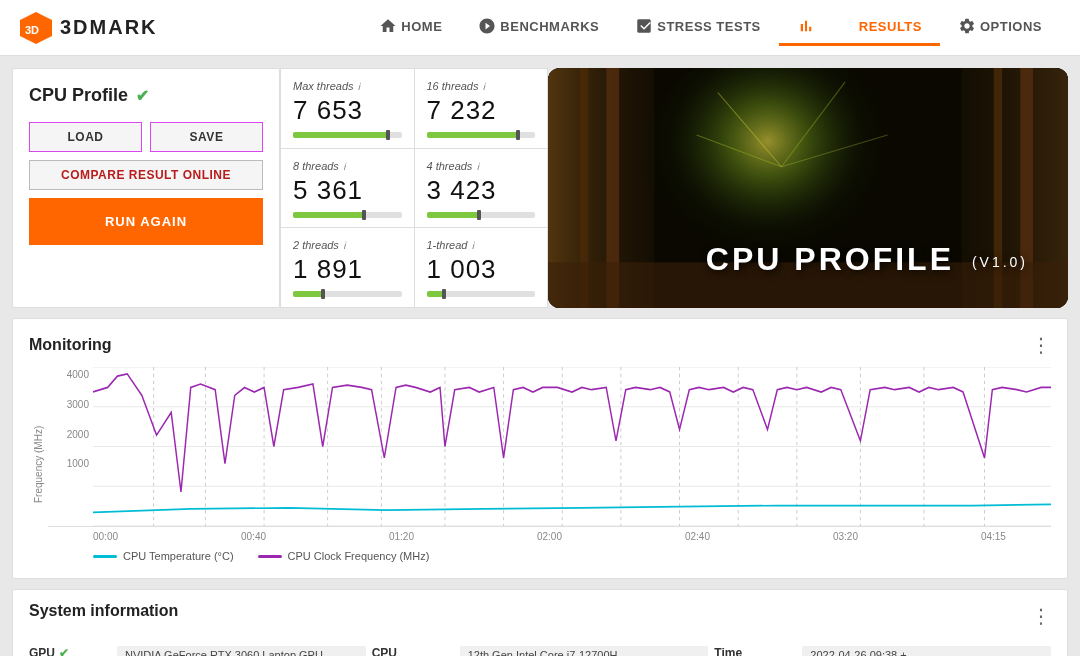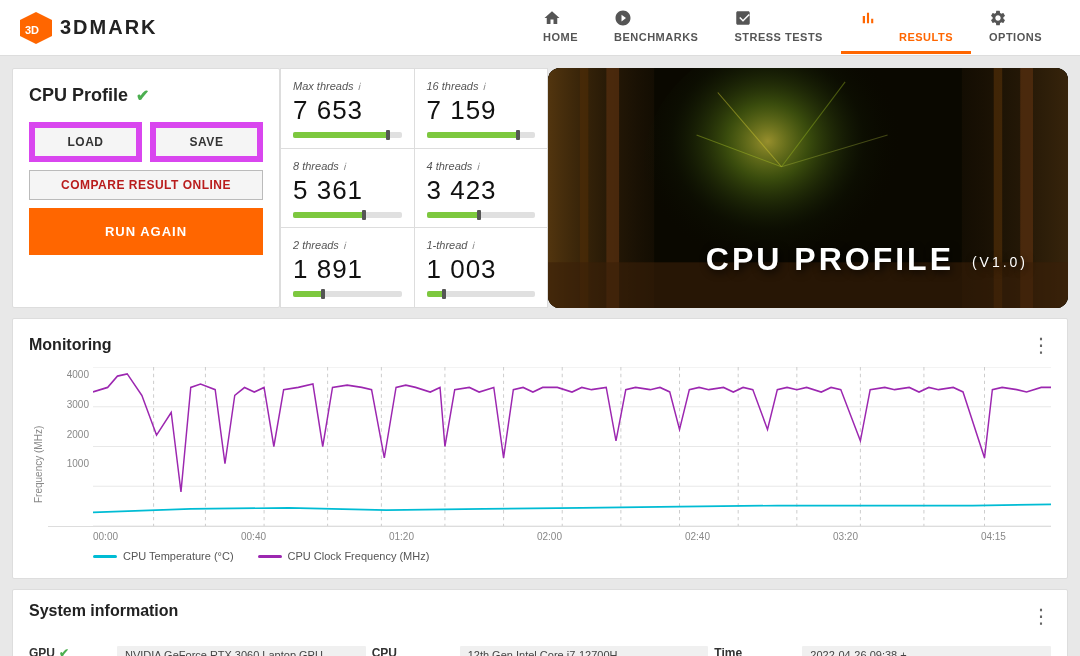--- a/index.html
+++ b/index.html
@@ -3,36 +3,36 @@
   <meta charset="utf-8">
   <style>
     * { box-sizing: border-box; margin: 0; padding: 0; }
     body { font-family: 'Segoe UI', Arial, sans-serif; background: #e8e8e8; font-size: 13px; color: #222; width: 1080px; }
     
     
     .header { background: #fff; display: flex; align-items: center; padding: 0 20px; height: 56px; border-bottom: 1px solid #ddd; }
     .logo { display: flex; align-items: center; gap: 8px; margin-right: auto; }
     .logo-icon { width: 32px; height: 32px; }
     .nav { display: flex; gap: 0; }
-    .nav-item { display: flex; flex-direction: column; align-items: flex-start; padding: 8px 18px; gap: 4px; cursor: pointer; color: #555; font-size: 11px; font-weight: 600; letter-spacing: 0.5px; text-transform: uppercase; border-bottom: 3px solid transparent; }
+    .nav-item { display: flex; flex-direction: row; align-items: center; padding: 8px 18px; gap: 4px; cursor: pointer; color: #555; font-size: 13px; font-weight: 600; letter-spacing: 0.5px; text-transform: uppercase; border-bottom: 3px solid transparent; }
     .nav-item.active { color: #f60; border-bottom: 3px solid #f60; }
     .nav-item svg { width: 18px; height: 18px; }
     
     
     .main { padding: 12px; display: flex; flex-direction: column; gap: 10px; }
     
     
     .top-section { display: flex; }
     
     
     .left-panel { background: #fff; border: 1px solid #ddd; border-radius: 2px; padding: 16px; width: 268px; min-width: 268px; }
     .panel-title { font-size: 18px; font-weight: 600; margin-bottom: 16px; display: flex; align-items: center; gap: 8px; }
     .check-icon { color: #4CAF50; font-size: 16px; }
     .btn-row { display: flex; gap: 8px; margin-bottom: 8px; }
-    .btn { border: 6px solid #d946ef; background: #f5f5f5; padding: 7px 0; font-size: 12px; font-weight: 600; cursor: pointer; flex: 1; letter-spacing: 0.5px; color: #333; text-align: center; }
+    .btn { border: 1px solid #d946ef; background: #f5f5f5; padding: 7px 0; font-size: 12px; font-weight: 600; cursor: pointer; flex: 1; letter-spacing: 0.5px; color: #333; text-align: center; }
     .btn-compare { border: 1px solid #bbb; background: #f5f5f5; padding: 7px 0; font-size: 12px; font-weight: 600; cursor: pointer; width: 100%; margin-bottom: 8px; letter-spacing: 0.5px; color: #b91c1c; text-align: center; }
     .btn-run { background: #f60; color: #fff; border: none; padding: 16px 0; font-size: 13px; font-weight: 700; cursor: pointer; width: 100%; letter-spacing: 1px; text-transform: uppercase; }
     
     
     .score-grid { display: grid; grid-template-columns: 1fr 1fr; gap: 1px; background: #ddd; border: 1px solid #ddd; width: 268px; min-width: 268px; }
     .score-cell { background: #fff; padding: 10px 12px 8px; }
     .score-label { font-size: 11px; color: #555; margin-bottom: 2px; display: flex; align-items: center; gap: 4px; font-style: italic; }
     .score-value { font-size: 26px; font-weight: 300; letter-spacing: 1px; margin-bottom: 6px; color: #111; }
     .score-bar-bg { height: 6px; background: #e0e0e0; border-radius: 2px; position: relative; overflow: visible; }
     .score-bar { height: 6px; background: #7dc83e; border-radius: 2px; position: relative; }
@@ -140,21 +140,21 @@
         <div class="score-value">7 653</div>
         <div class="score-bar-bg">
           <div class="score-bar" style="width:88%"></div>
         </div>
       </div>
       <div class="score-cell">
         <div class="score-label">
           <span>16 threads</span>
           <span class="info-icon">ℹ</span>
         </div>
-        <div class="score-value">7 159</div>
+        <div class="score-value">7 232</div>
         <div class="score-bar-bg">
           <div class="score-bar" style="width:84%"></div>
         </div>
       </div>
 
       <div class="score-cell">
         <div class="score-label">
           <span>8 threads</span>
           <span class="info-icon">ℹ</span>
         </div>

